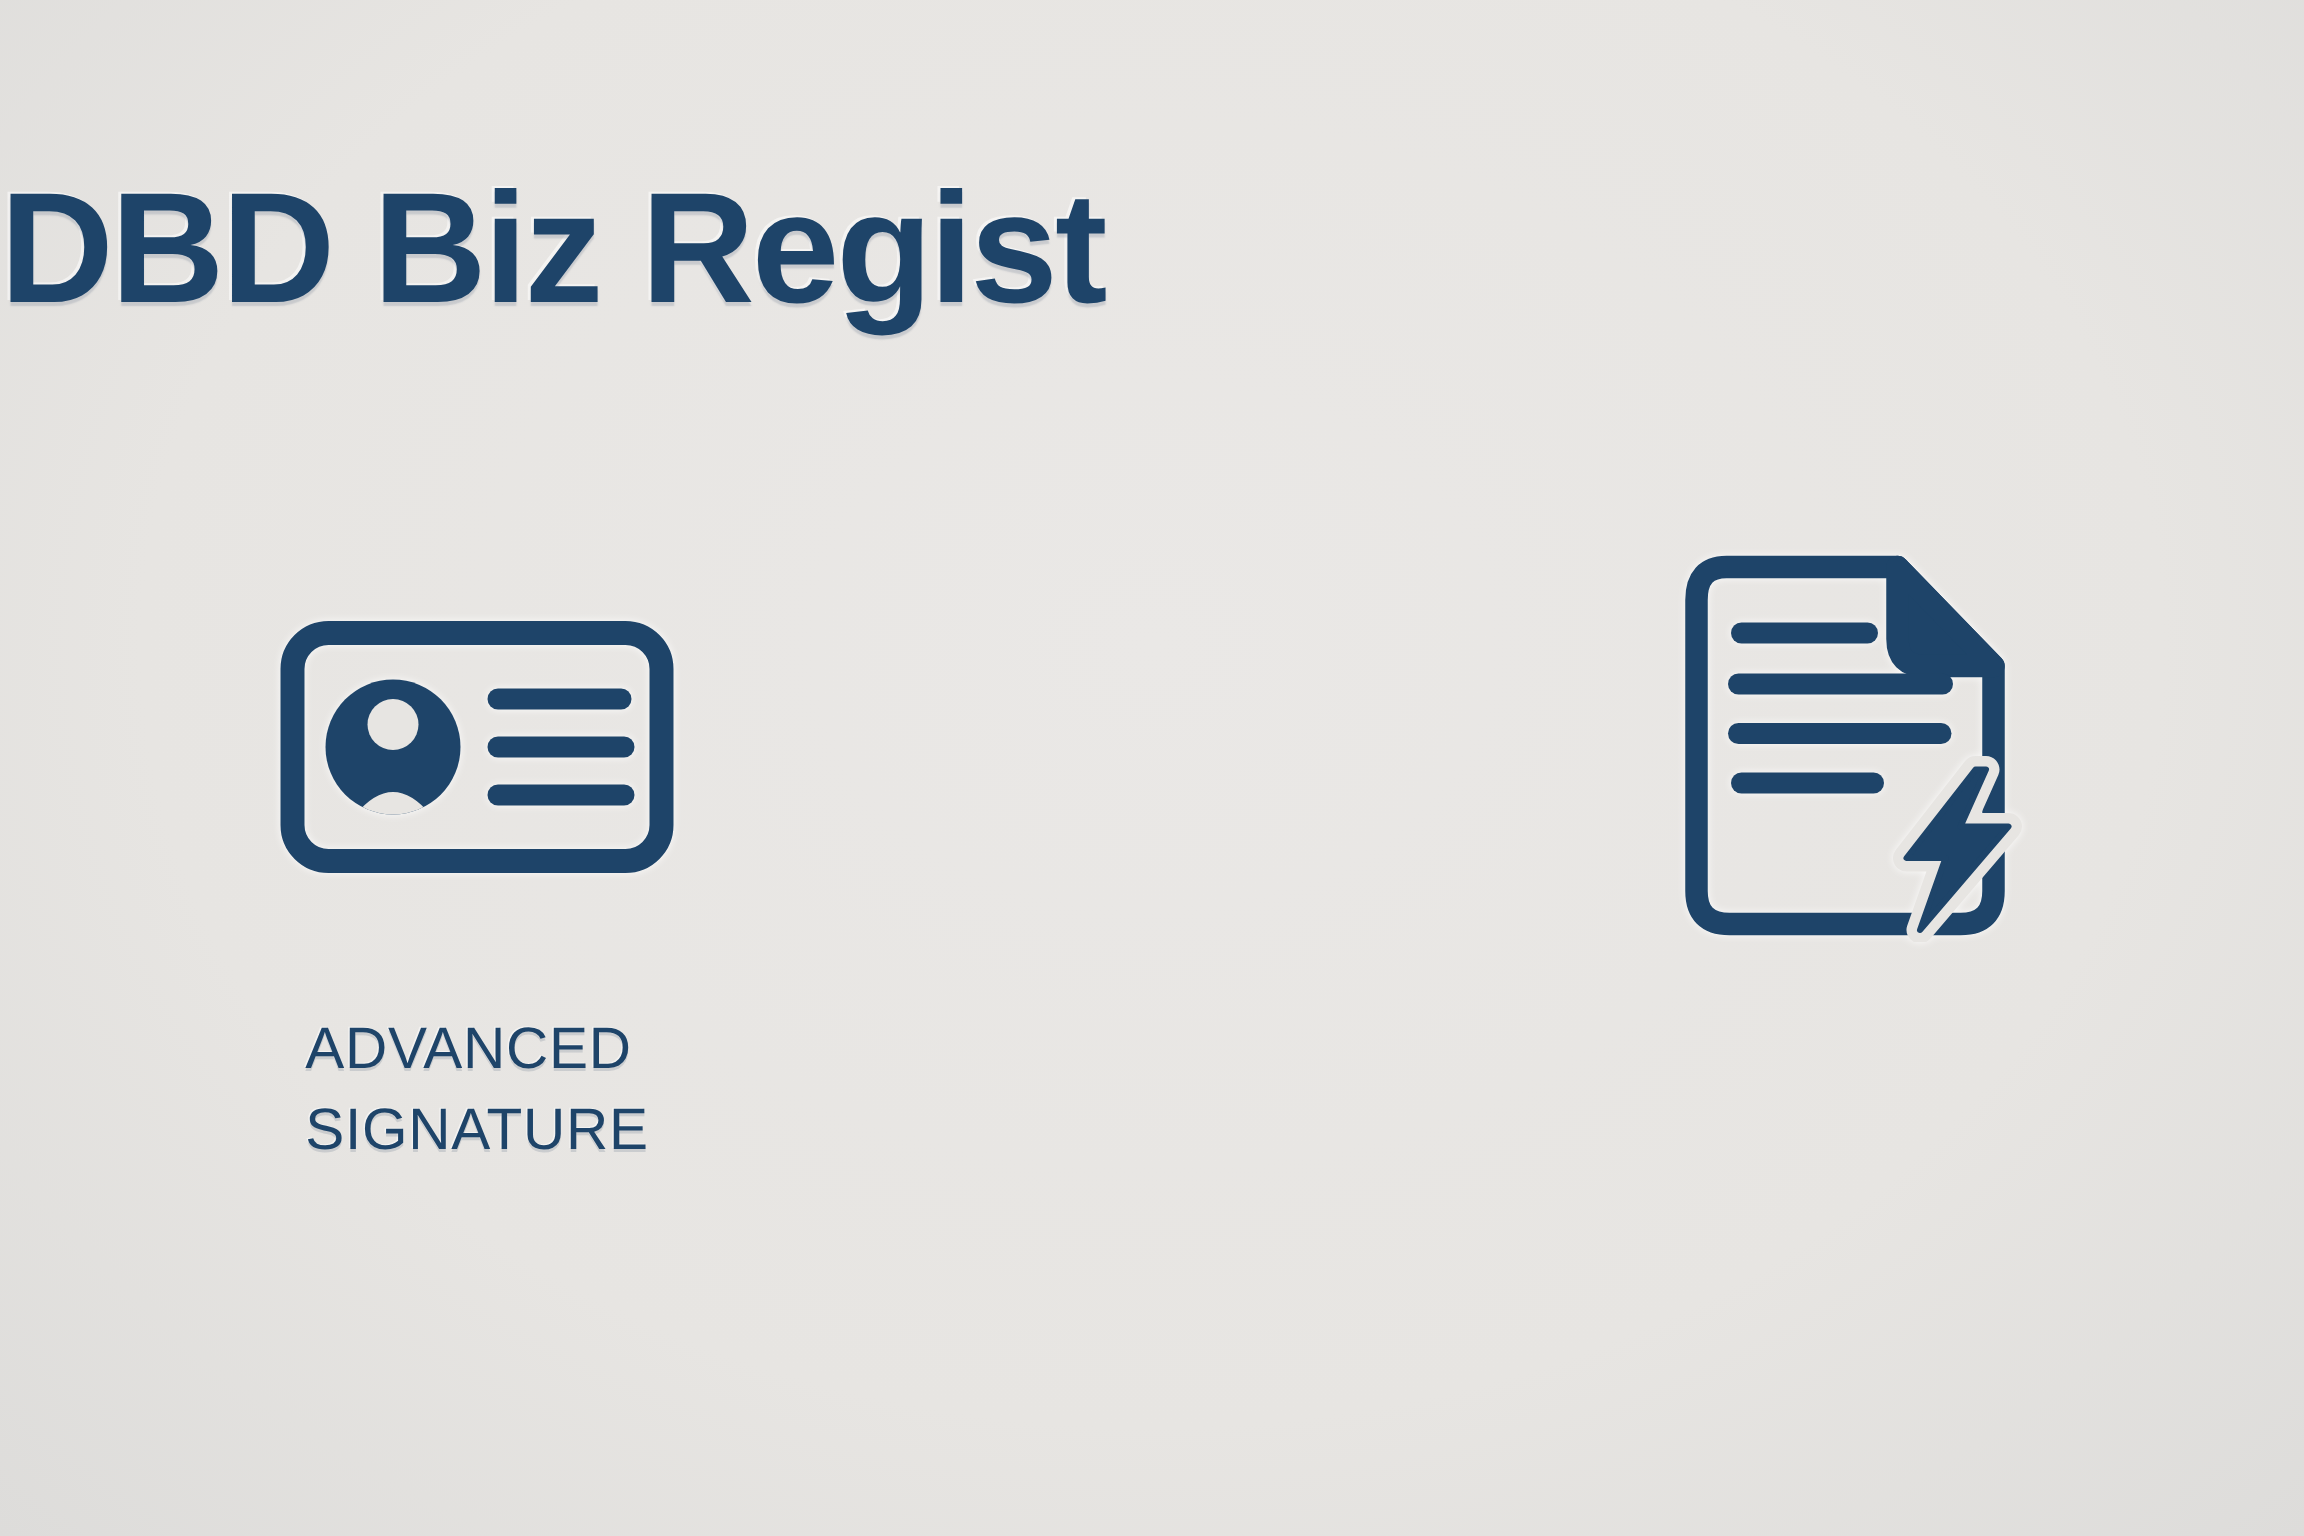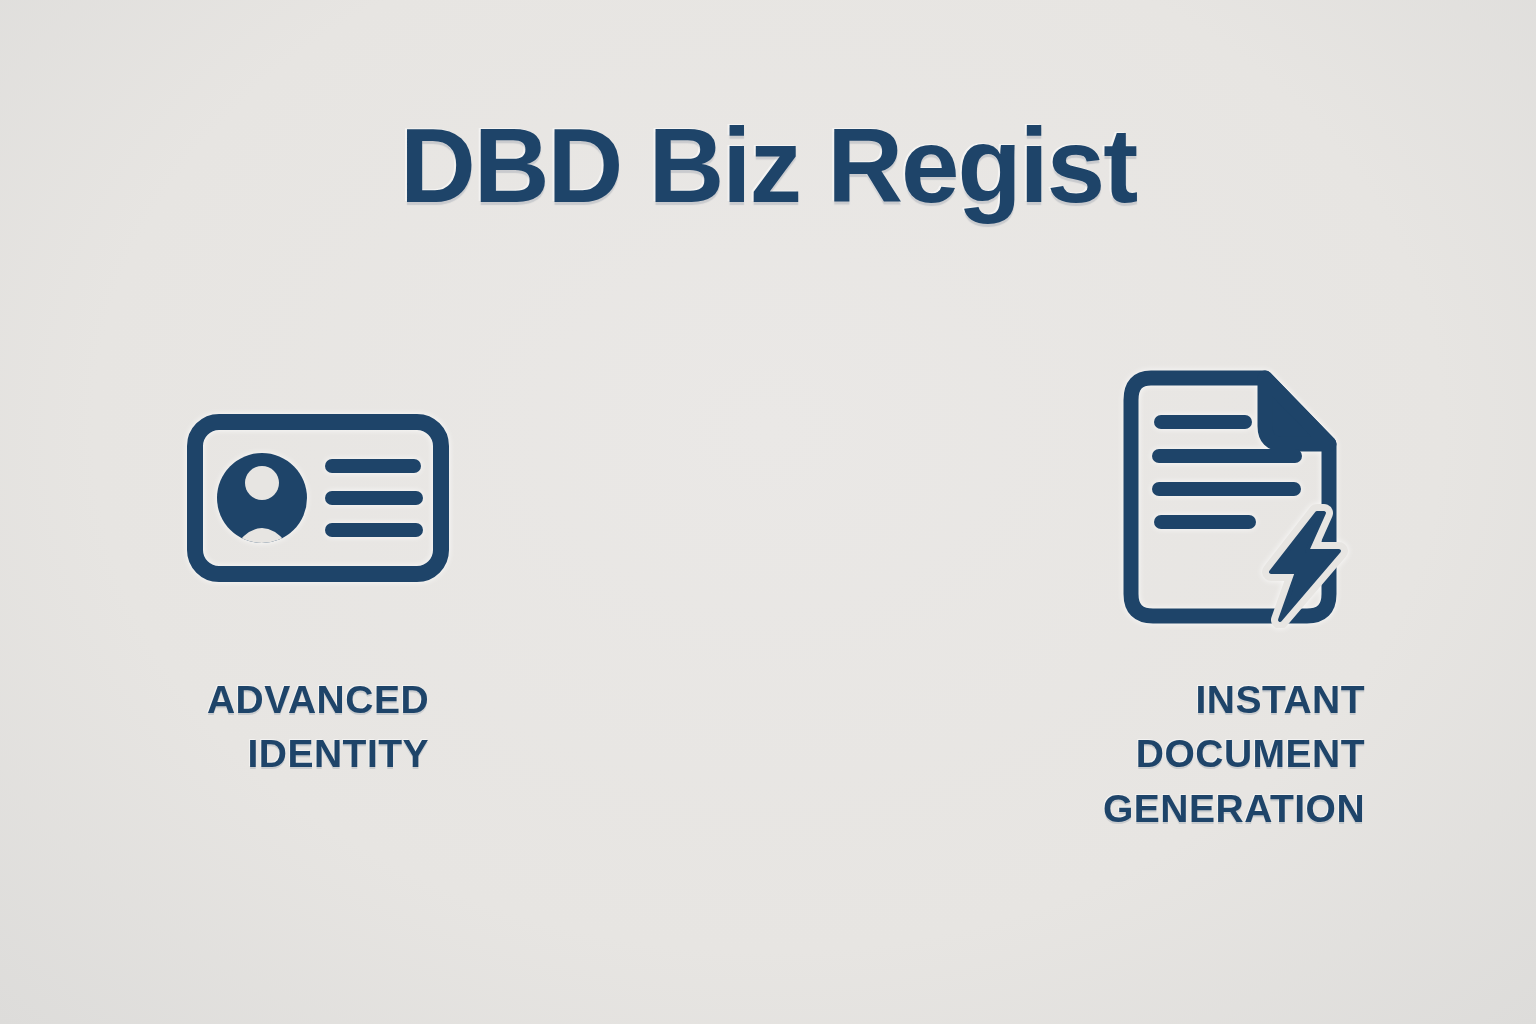--- a/index.html
+++ b/index.html
@@ -14,21 +14,20 @@
   }
   body {
     background: radial-gradient(ellipse at 50% 42%, #eae8e6 0%, var(--background) 62%, #dddcda 100%);
   }
   .canvas {
     position: relative;
     width: 1536px; height: 1024px;
   }
   .title {
     margin-top: 108px;
-    text-align: center;
     font-size: 105px;
     font-weight: 700;
     letter-spacing: -2px;
     line-height: 1.1;
     color: var(--navy);
     text-shadow: 0 3px 1px rgba(130, 140, 156, 0.30), -2px -1px 0 rgba(255,255,255,0.55);
   }
   .features {
     margin-top: 122px;
     padding: 0 72px 0 88px;
@@ -47,23 +46,23 @@
     align-items: center;
     justify-content: center;
     color: var(--navy);
     filter: drop-shadow(0 0 3px rgba(255,255,255,0.85));
   }
   .icon-box svg { display: block; }
   .cutout { fill: var(--background); }
   .halo   { stroke: var(--background); fill: var(--background); }
   .label {
     margin-top: 22px;
-    text-align: right;
+    text-align: left;
     font-size: 39px;
-    font-weight: 700;
+    font-weight: 400;
     letter-spacing: 0.5px;
     line-height: 1.4;
     color: var(--navy);
     text-shadow: 0 2px 0 rgba(130, 140, 156, 0.28), -1px -1px 0 rgba(255,255,255,0.5);
   }
   .label span { display: block; }
 </style>
 </head>
 <body>
 
@@ -92,21 +91,21 @@
 
           <g stroke="currentColor" stroke-width="14" stroke-linecap="round">
             <path d="M 146 53 H 228"></path>
             <path d="M 146 85 H 230"></path>
             <path d="M 146 117 H 230"></path>
           </g>
         </svg>
       </div>
       <h2 class="label">
         <span>ADVANCED</span>
-        <span>IDENTITY</span>
+        <span>SIGNATURE</span>
       </h2>
     </section>
 
 
     <section class="feature">
       <div class="icon-box">
         <svg width="235" height="260" viewBox="0 0 235 260">
 
           <path d="M 148 10 L 34 10 Q 14 10 14 32 L 14 226 Q 14 248 36 248 L 190 248
                    Q 212 248 212 226 L 212 76 Z" fill="none" stroke="currentColor" stroke-width="15" stroke-linejoin="round"></path>
@@ -118,21 +117,16 @@
             <path d="M 42 88 H 178"></path>
             <path d="M 42 121 H 177"></path>
             <path d="M 44 154 H 132"></path>
           </g>
 
           <path class="halo" d="M 200 145 L 154 204 L 180 204 L 163 252 L 222 183 L 190 183 L 207 145 Z" stroke-width="18" stroke-linejoin="round"></path>
 
           <path d="M 200 145 L 154 204 L 180 204 L 163 252 L 222 183 L 190 183 L 207 145 Z" fill="currentColor" stroke="currentColor" stroke-width="4" stroke-linejoin="round"></path>
         </svg>
       </div>
-      <h2 class="label">
-        <span>INSTANT</span>
-        <span>DOCUMENT</span>
-        <span>GENERATION</span>
-      </h2>
     </section>
 
   </div>
 </div>
 
 </body></html>

